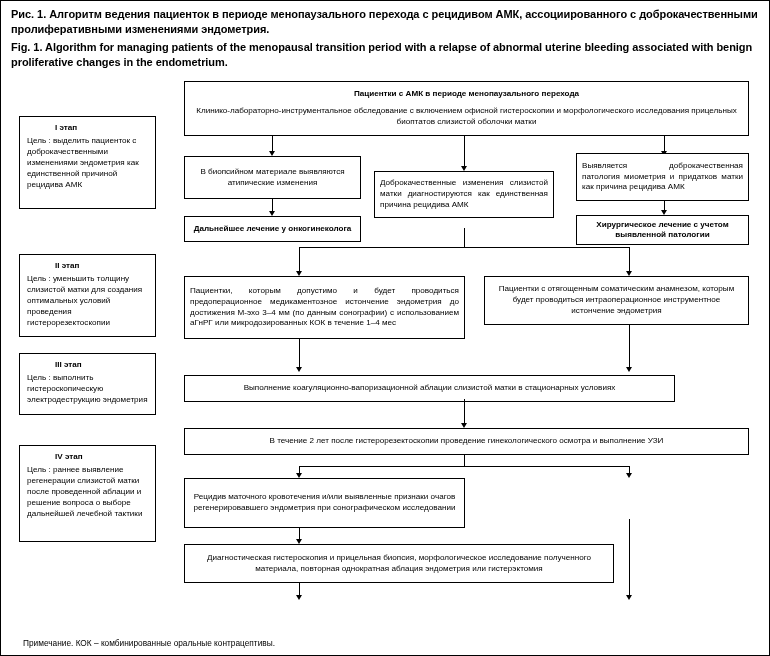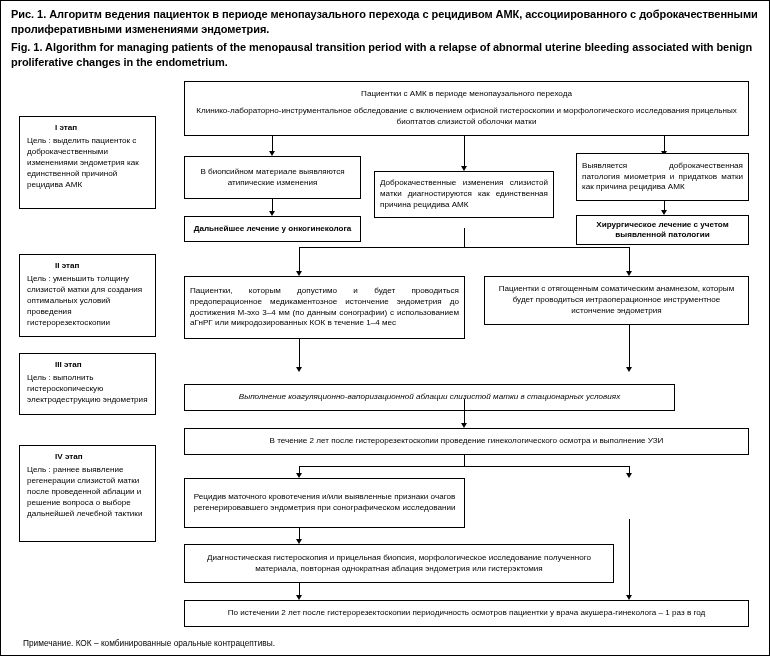--- a/index.html
+++ b/index.html
@@ -66,21 +66,21 @@
     display: flex;
     flex-direction: column;
     justify-content: center;
     align-items: center;
     text-align: center;
     font-size: 8.1px;
     line-height: 1.33;
     padding: 3px 5px;
   }
   .box .hd {
-    font-weight: normal;
+    font-weight: bold;
     display: block;
     margin-bottom: 6px;
   }
   .box .bd { display: block; }
   .box.bold { font-weight: bold; }
   .box.justify {
     text-align: justify;
     text-align-last: left;
     align-items: stretch;
   }
@@ -180,21 +180,21 @@
 
   <div class="box" style="left:483px; top:275px; width:265px; height:49px;">
     <span>Пациентки с отягощенным соматическим анамнезом, которым будет проводиться интраоперационное инструментное истончение эндометрия</span>
   </div>
 
   <div class="ln vl" style="left:298px; top:338px; height:30px;"></div>
   <div class="arw" style="left:294.5px; top:366px;"></div>
   <div class="ln vl" style="left:628px; top:324px; height:44px;"></div>
   <div class="arw" style="left:624.5px; top:366px;"></div>
 
-  <div class="box" style="left:183px; top:383px; width:491px; height:27px;font-style:italic;">
+  <div class="box" style="left:183px; top:374px; width:491px; height:27px;">
     <span>Выполнение коагуляционно-вапоризационной аблации слизистой матки в стационарных условиях</span>
   </div>
 
   <div class="ln vl" style="left:463px; top:398px; height:26px;"></div>
   <div class="arw" style="left:459.5px; top:422px;"></div>
 
   <div class="box" style="left:183px; top:427px; width:565px; height:27px;">
     <span>В течение 2 лет после гистерорезектоскопии проведение гинекологического осмотра и выполнение УЗИ</span>
   </div>
 
@@ -216,19 +216,16 @@
   <div class="box" style="left:183px; top:543px; width:430px; height:39px;">
     <span>Диагностическая гистероскопия и прицельная биопсия, морфологическое исследование полученного материала, повторная однократная аблация эндометрия или гистерэктомия</span>
   </div>
 
   <div class="ln vl" style="left:628px; top:518px; height:78px;"></div>
   <div class="arw" style="left:624.5px; top:594px;"></div>
 
   <div class="ln vl" style="left:298px; top:582px; height:14px;"></div>
   <div class="arw" style="left:294.5px; top:594px;"></div>
 
-  <div class="box" style="left:183px; top:599px; width:565px; height:27px;">
-    <span>По истечении 2 лет после гистерорезектоскопии периодичность осмотров пациентки у врача акушера-гинеколога – 1 раз в год</span>
-  </div>
 
   <div class="note">Примечание. КОК – комбинированные оральные контрацептивы.</div>
 
 </div>
 
 </body></html>

